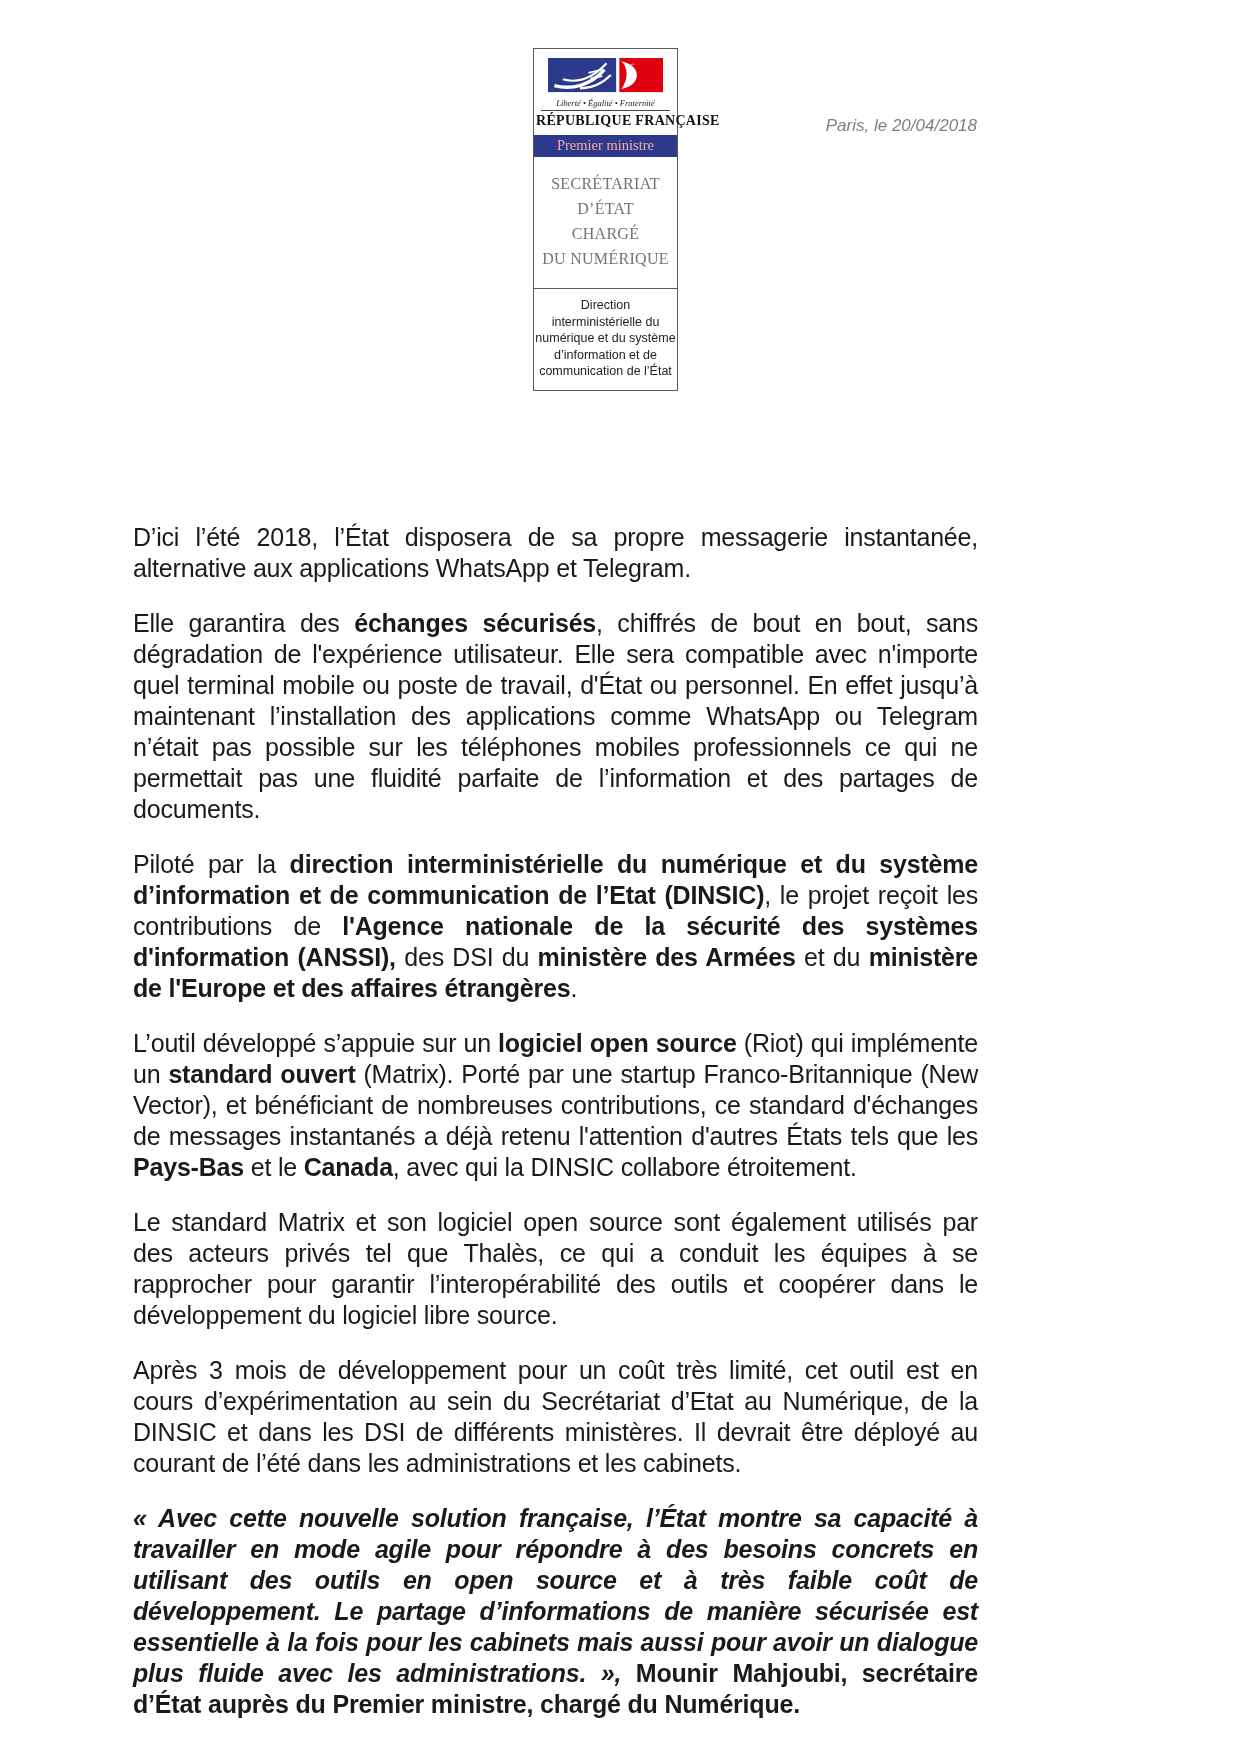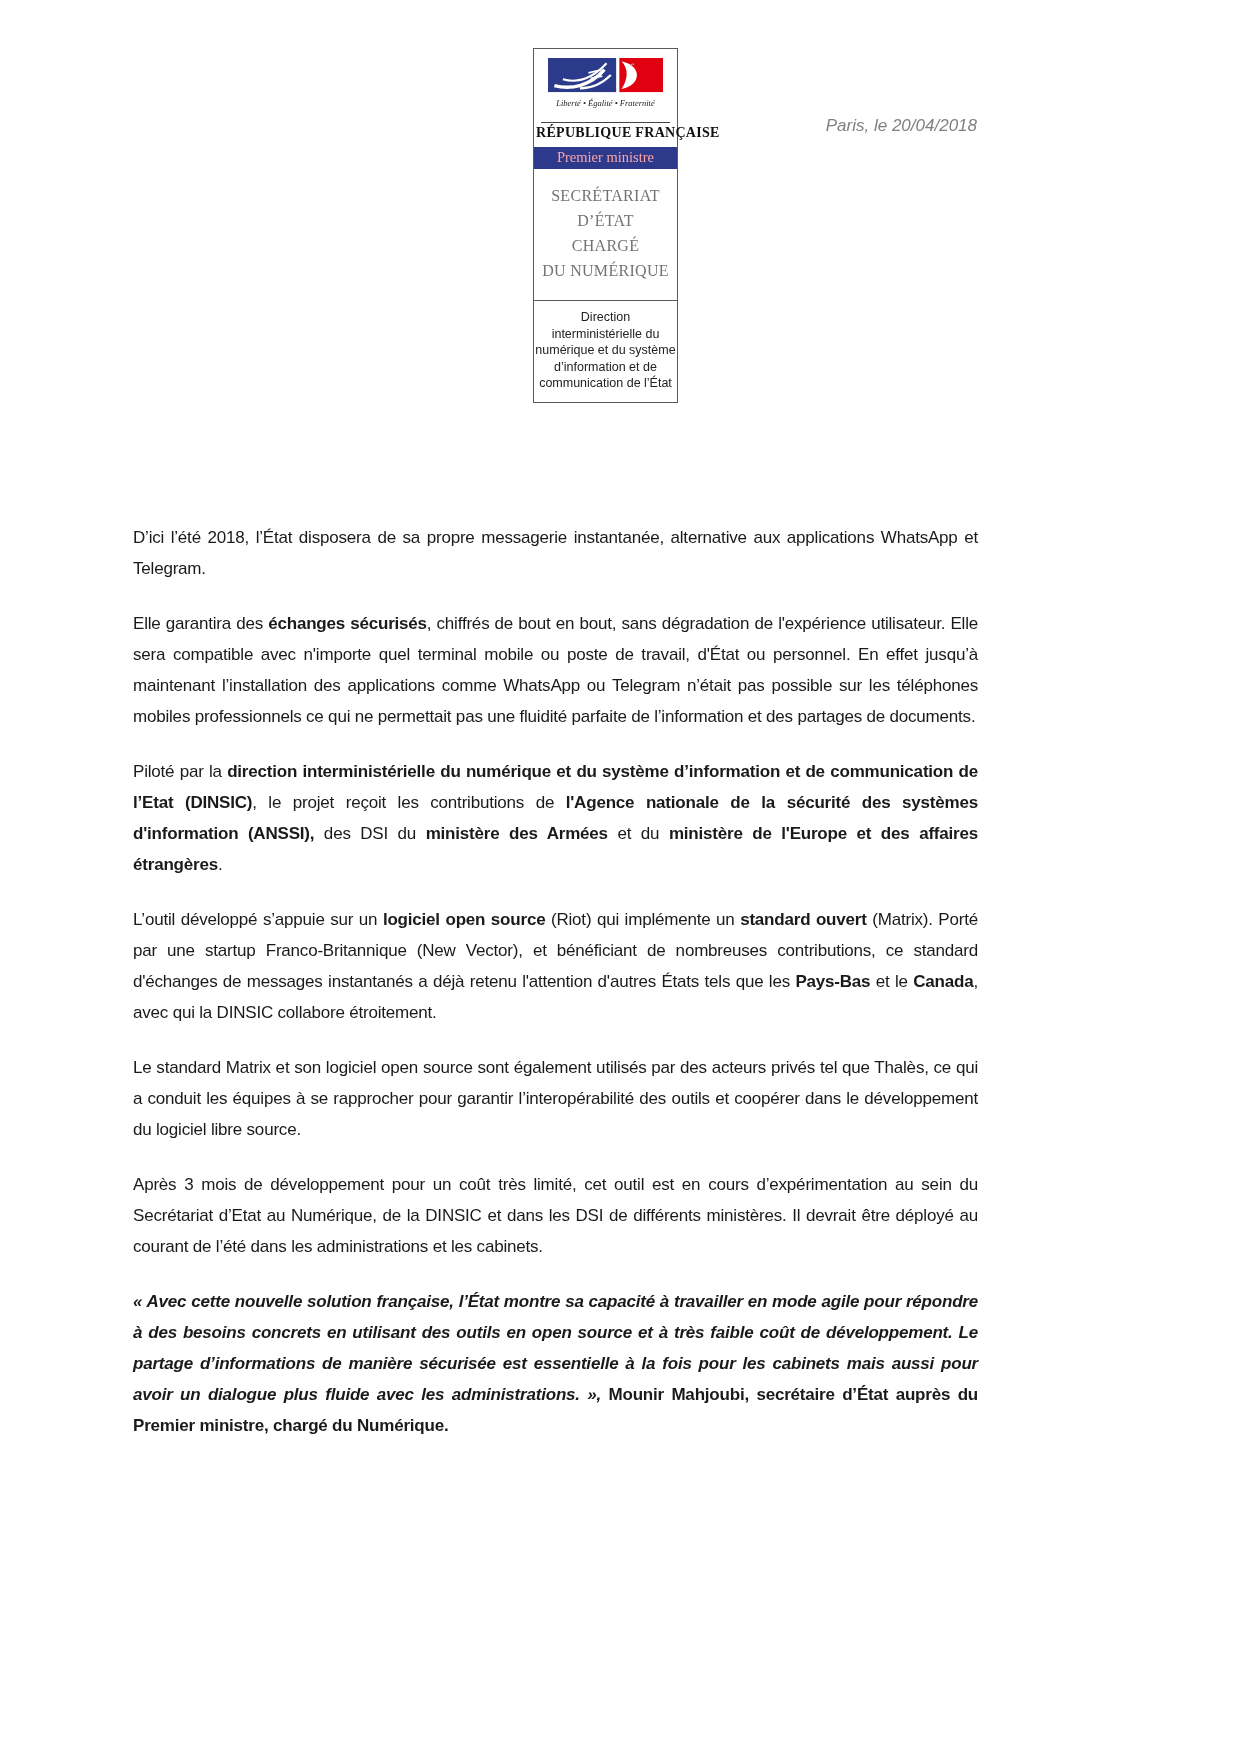--- a/index.html
+++ b/index.html
@@ -13,21 +13,21 @@
   }
 
   
   .logo-block{position:absolute;left:533px;top:48px;width:145px;font-size:0;}
   .logo-top{border:1px solid #5a5a5a;background:#fff;}
   .marianne-wrap{display:block;padding:9px 14px 0 14px;}
   .marianne-wrap svg{display:block;width:100%;height:auto;}
   .m-blue{fill:var(--logo-blue,#2c3a8c);}
   .m-red{fill:var(--logo-red,#e1000f);}
   .motto{
-    display:block;margin:4px 7px 0 7px;padding-bottom:14px;
+    display:block;margin:4px 7px 0 7px;padding-bottom:2px;
     border-bottom:1px solid #444;
     font-family:"Liberation Serif",serif;font-style:italic;
     font-size:8.5px;text-align:center;color:#222;white-space:nowrap;
   }
   .republic{
     display:block;margin:2px 2px 6px 2px;
     font-family:"Liberation Serif",serif;font-weight:bold;
     font-size:14px;letter-spacing:.3px;text-align:center;color:#111;white-space:nowrap;
   }
   .pm-band{
@@ -56,21 +56,21 @@
   
   .doc-title{
     position:absolute;top:398px;left:0;width:100%;
     text-align:center;font-weight:bold;font-size:22.5px;
     letter-spacing:-.2px;color:#111;
   }
 
   
   .article{
     position:absolute;top:522px;left:133px;width:845px;
-    font-size:17px;line-height:31px;letter-spacing:-.2px;
+    font-size:25px;line-height:31px;letter-spacing:-.2px;
     text-align:justify;color:var(--text,#1a1a1a);
   }
   .article p{margin:0 0 24px 0;}
 
   
   .footer{position:absolute;top:1576px;left:0;width:100%;text-align:center;}
   .contact-title{font-weight:bold;font-size:19px;}
   .contact-line{font-size:19px;margin-top:5px;}
   .contact-line a{color:var(--link-blue,#0563c1);text-decoration:underline;}
 </style>

